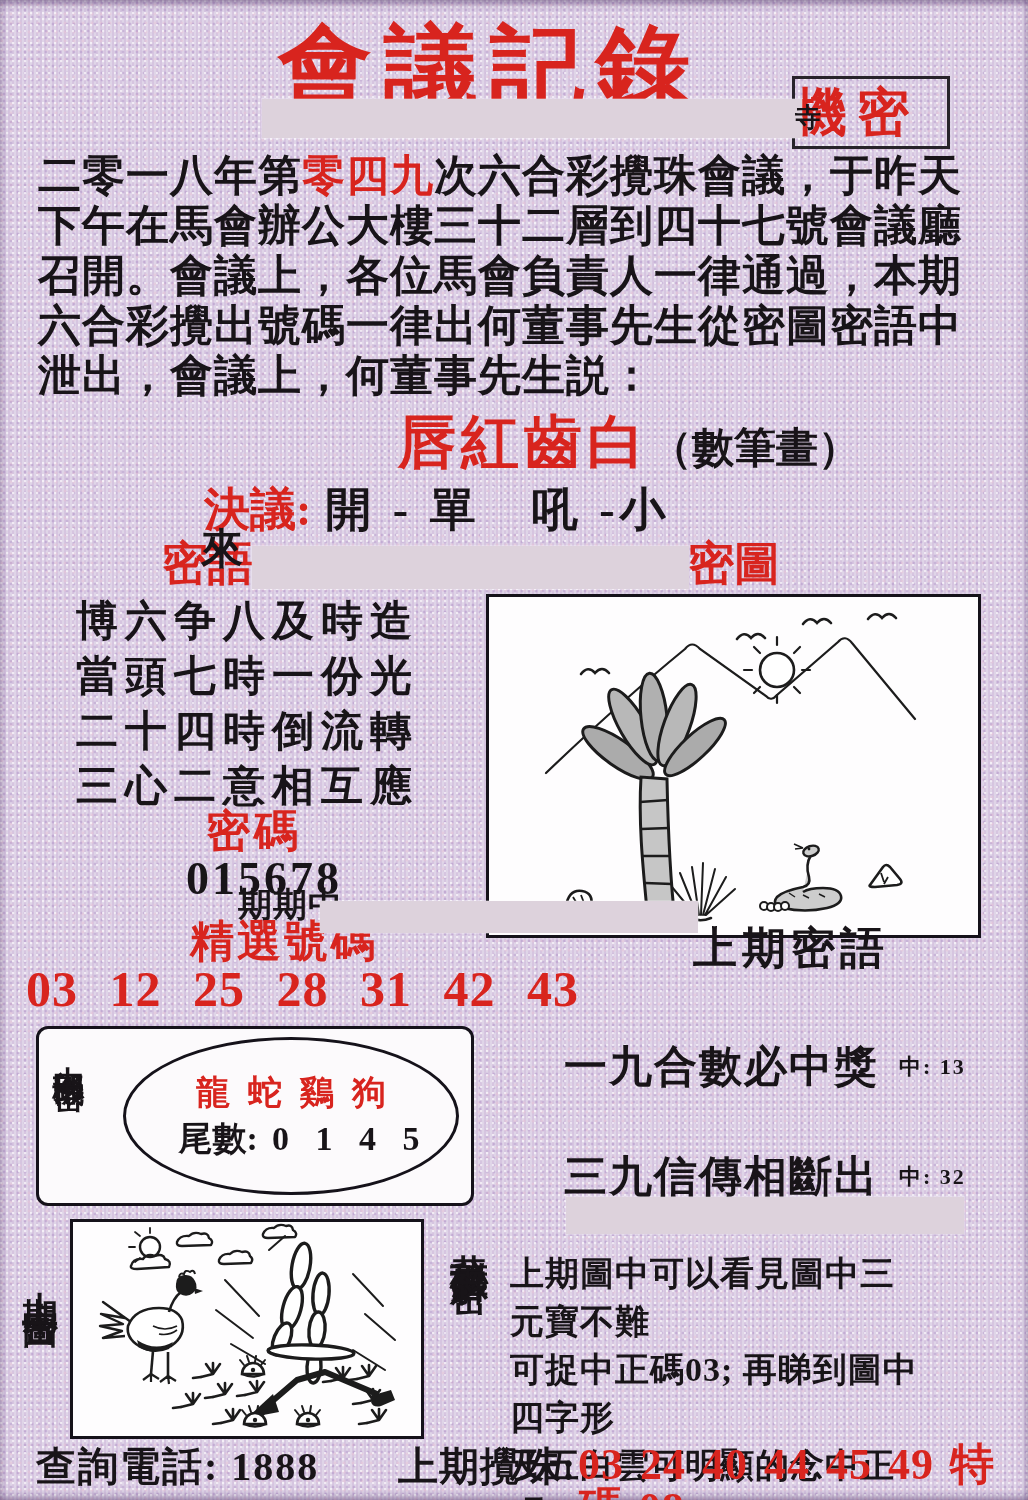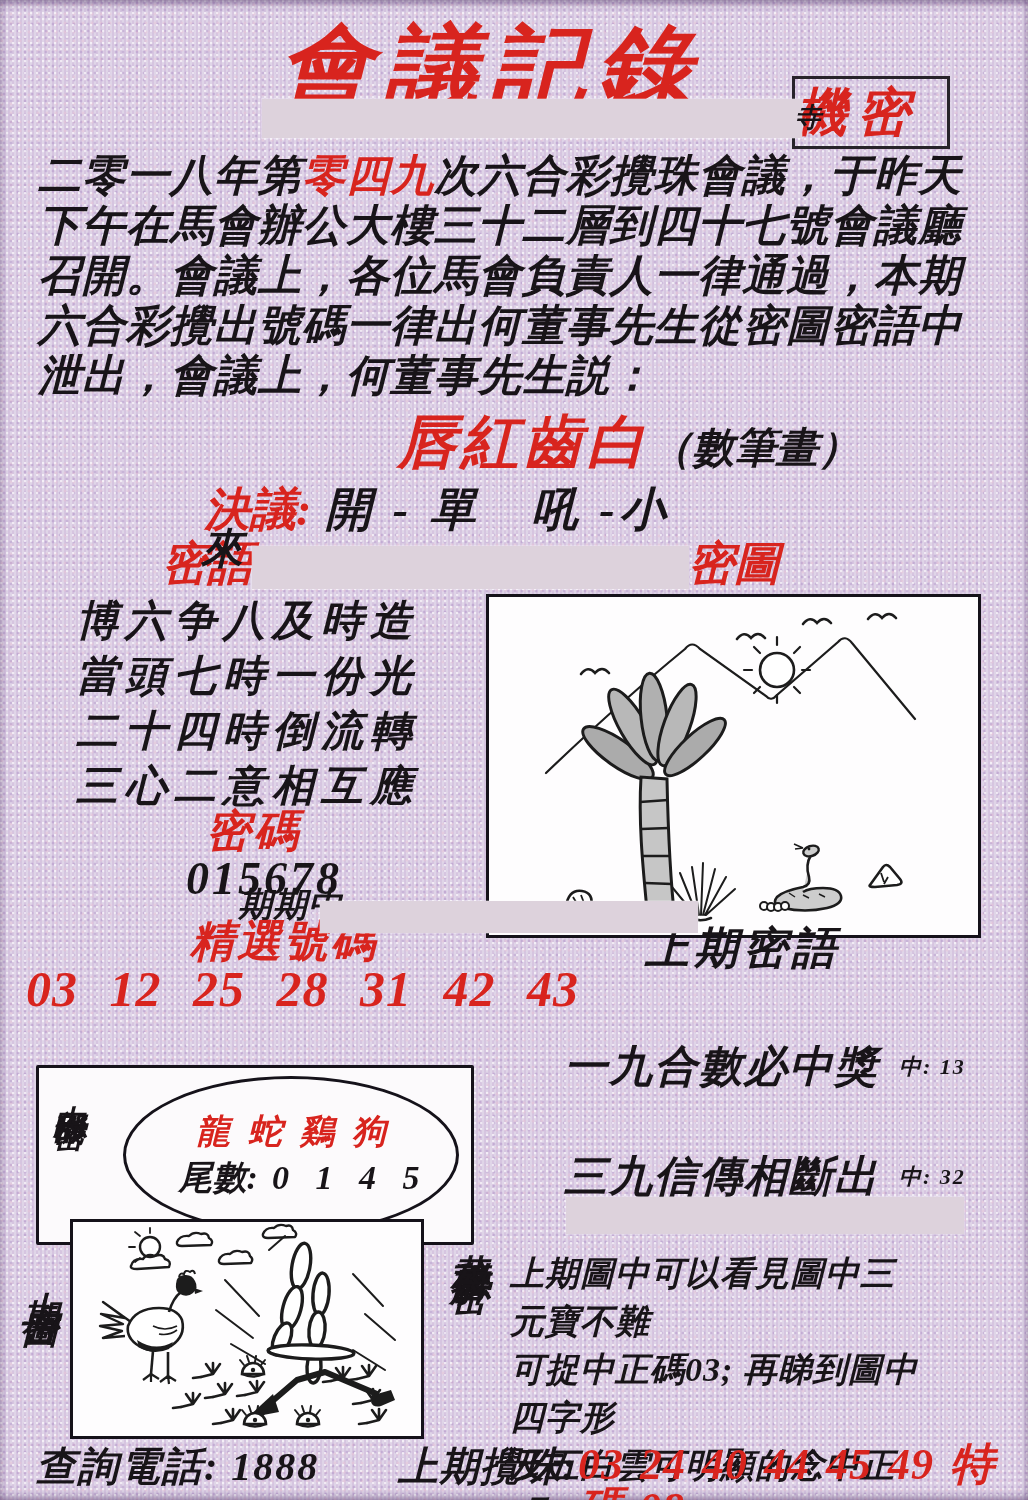--- a/index.html
+++ b/index.html
@@ -11,21 +11,21 @@
       radial-gradient(circle at 1px 1px, rgba(255,255,255,.65) 1px, transparent 1.7px) 0 0/6px 6px,
       radial-gradient(circle at 4px 3px, rgba(173,142,196,.45) 1px, transparent 1.8px) 0 0/7px 7px,
       radial-gradient(circle at 2px 5px, rgba(232,196,214,.5) 1px, transparent 1.9px) 0 0/9px 9px,
       repeating-linear-gradient(90deg, rgba(214,186,224,.35) 0 2px, rgba(240,230,245,.35) 2px 4px),
       #d6cbe0;
     box-shadow: inset 0 8px 9px -5px rgba(74,48,98,.55), inset 0 -8px 9px -5px rgba(74,48,98,.45),
                 inset 6px 0 8px -5px rgba(74,48,98,.35), inset -6px 0 8px -5px rgba(74,48,98,.35);
     font-family:"Liberation Serif","DejaVu Serif",serif;
   }
   .abs{position:absolute;}
-  .cjk{font-family:"Liberation Serif","DejaVu Serif",serif;font-weight:700;color:#181418;font-style:italic;}
+  .cjk{font-family:"Liberation Serif","DejaVu Serif",serif;font-weight:700;color:#181418;}
   .red{color:#d8241e;}
   .cover{background:#ddd2dc;box-shadow:0 0 0 1px rgba(255,255,255,.25);}
   .title{left:278px;top:22px;font-size:94px;letter-spacing:12px;line-height:1;z-index:2;}
   .stamp{left:792px;top:48px;width:152px;height:67px;border:3px solid #27232a;z-index:3;
          display:flex;align-items:center;margin-top:28px;}
   .stamp span{font-size:52px;letter-spacing:10px;line-height:1;}
   .cover1{left:262px;top:99px;width:540px;height:39px;z-index:4;}
   .sidechar{left:795px;top:100px;font-size:26px;z-index:5;}
   .intro{left:38px;top:151px;width:965px;font-size:43px;line-height:50px;letter-spacing:1px;z-index:1;}
   .idiom{left:398px;top:414px;display:flex;align-items:baseline;z-index:1;}
@@ -38,31 +38,31 @@
   .overlayChar{left:201px;top:528px;font-size:42px;line-height:1;z-index:3;}
   .cover2{left:252px;top:546px;width:437px;height:43px;z-index:4;}
   .secretR{left:688px;top:541px;font-size:46px;line-height:1;z-index:2;}
   .poem{left:76px;top:594px;font-size:42px;line-height:55px;letter-spacing:7px;z-index:1;}
   .codeLab{left:206px;top:810px;font-size:44px;line-height:1;z-index:1;letter-spacing:4px;}
   .codeVal{left:186px;top:856px;font-size:46px;line-height:1;letter-spacing:3px;z-index:1;}
   .stripNote{left:238px;top:888px;font-size:34px;line-height:1;z-index:2;letter-spacing:1px;}
   .cover3{left:320px;top:901px;width:378px;height:32px;z-index:6;}
   .selLab{left:162px;top:920px;font-size:44px;line-height:1;letter-spacing:3px;z-index:2;padding-left:28px;}
   .selNums{left:26px;top:964px;font-size:50px;line-height:1;word-spacing:18px;letter-spacing:1px;z-index:1;}
-  .intBox{left:36px;top:1065px;width:432px;height:174px;background:#fcfafc;border:3px solid #15121a;
-          border-radius:2px;z-index:1;}
+  .intBox{left:36px;top:1026px;width:432px;height:174px;background:#fcfafc;border:3px solid #15121a;
+          border-radius:12px;z-index:1;}
   .intV{left:14px;top:12px;height:150px;writing-mode:vertical-rl;text-orientation:upright;
         font-size:32px;letter-spacing:4px;line-height:1;}
   .oval{left:84px;top:8px;width:330px;height:152px;border:3px solid #15121a;border-radius:50%;
         display:flex;flex-direction:column;align-items:center;justify-content:center;gap:12px;}
   .zodiac{font-size:34px;letter-spacing:18px;line-height:1;text-indent:18px;}
   .tailRow{font-size:34px;line-height:1;display:flex;align-items:baseline;margin-left:25px;}
   .tailVal{margin-left:14px;letter-spacing:9px;}
   .palmBox{left:486px;top:594px;width:489px;height:338px;background:#fefdfe;border:3px solid #15121a;z-index:1;}
-  .lastTitle{left:645px;top:927px;font-size:44px;letter-spacing:5px;line-height:1;z-index:2;}
+  .lastTitle{left:645px;top:927px;font-size:44px;letter-spacing:5px;line-height:1;z-index:2;padding-left:48px;}
   .tipRow{left:564px;width:420px;display:flex;align-items:center;z-index:1;}
   .tipTxt{font-size:43px;line-height:1;letter-spacing:2px;white-space:nowrap;}
   .tipHit{font-size:22px;line-height:1;margin-left:20px;white-space:nowrap;letter-spacing:2px;}
   .cover4{left:566px;top:1197px;width:398px;height:37px;z-index:4;}
   .roosterBox{left:70px;top:1219px;width:348px;height:214px;background:#fefdfe;border:3px solid #15121a;z-index:1;}
   .lastDiagV{left:22px;top:1262px;writing-mode:vertical-rl;text-orientation:upright;font-size:36px;
              letter-spacing:8px;line-height:1;z-index:1;}
   .decoderV{left:450px;top:1224px;writing-mode:vertical-rl;text-orientation:upright;font-size:38px;
             letter-spacing:5px;line-height:1;z-index:1;}
   .analysis{left:510px;top:1250px;width:412px;font-size:34px;line-height:48px;letter-spacing:1px;z-index:1;}

